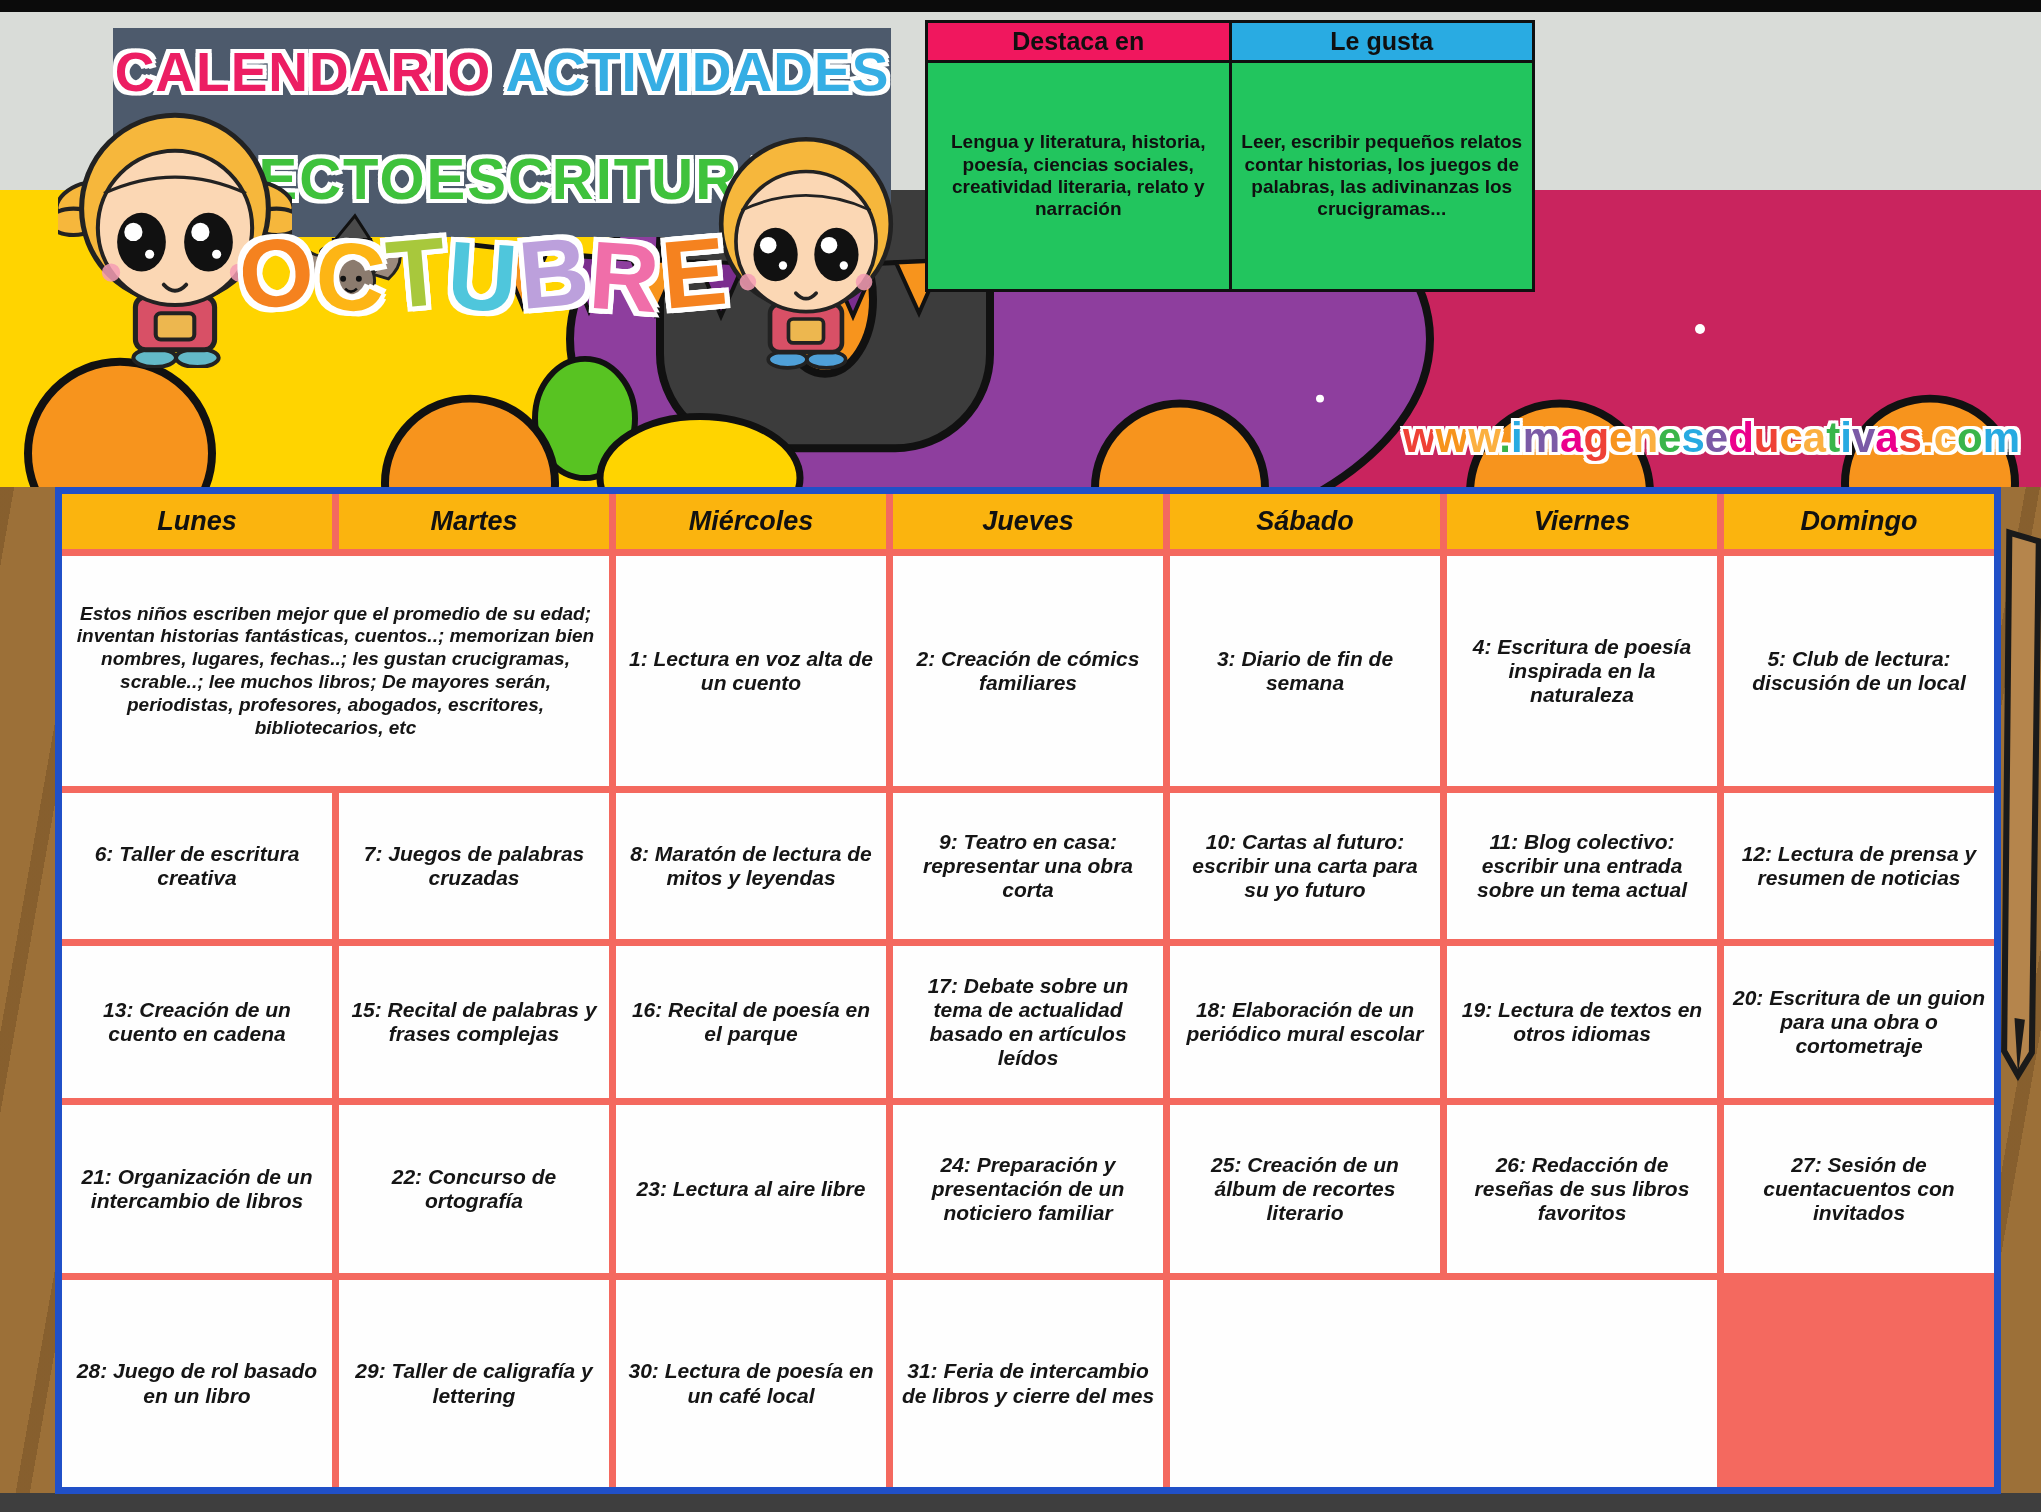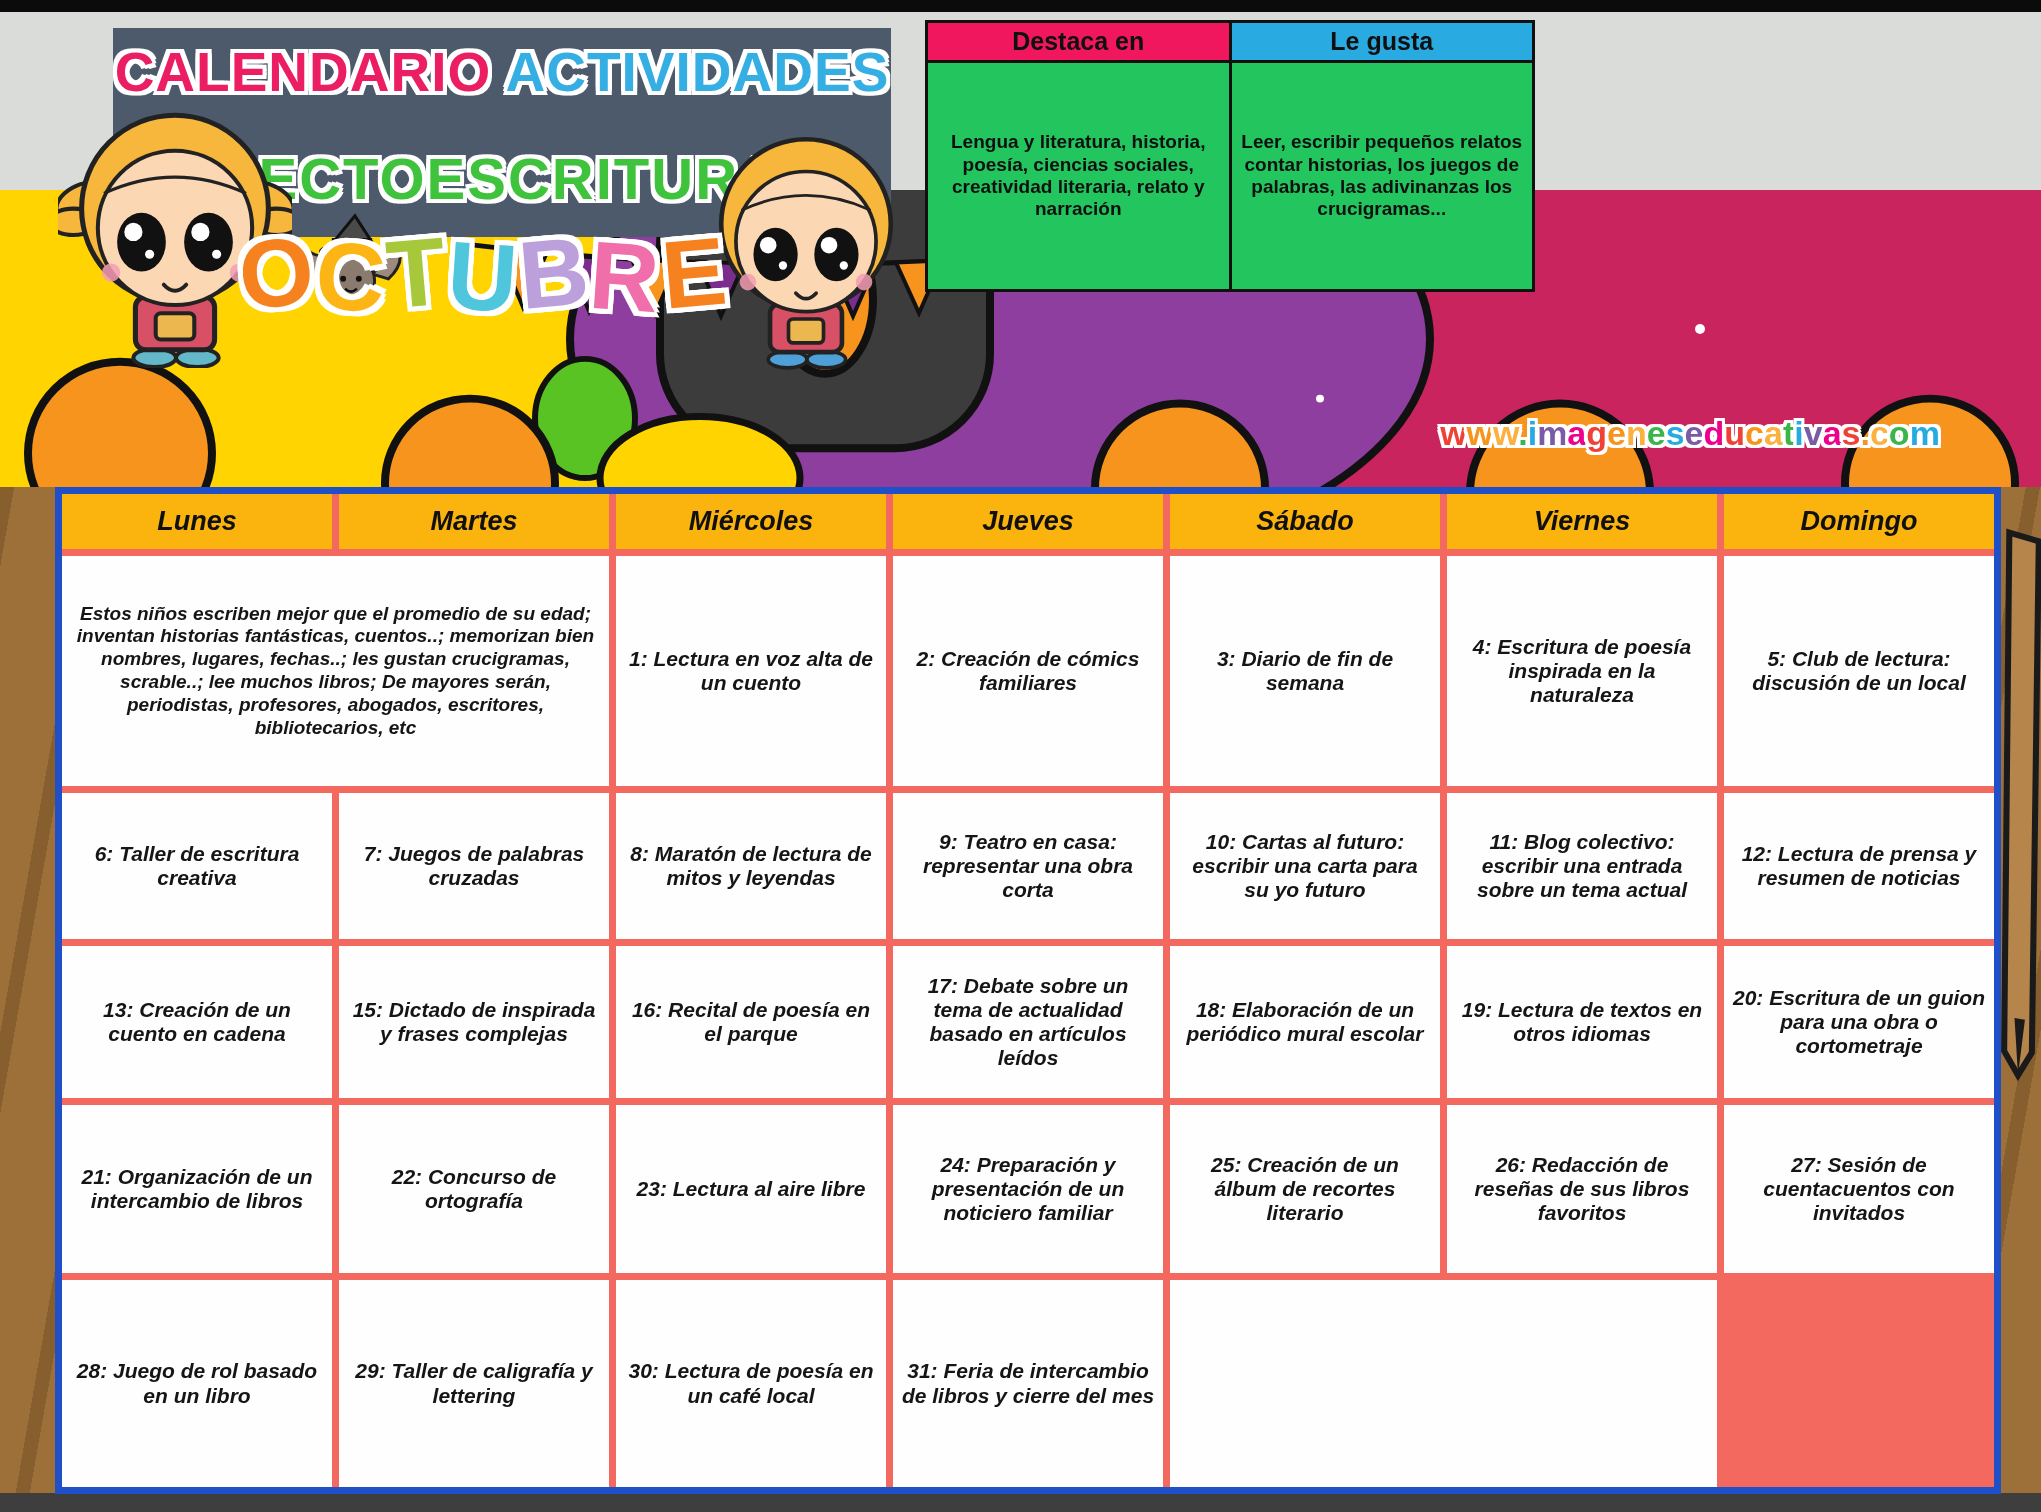--- a/index.html
+++ b/index.html
@@ -46,22 +46,22 @@
   .info-box:first-child{margin-left:0;}
   .info-header{height:37px;display:flex;align-items:center;justify-content:center;
                font-size:25px;font-weight:bold;color:#101010;border-bottom:3px solid #101010;}
   .ib-pink{background:#F0175E;}
   .ib-blue{background:#29ABE2;}
   .ib-green{background:#25C125;}
   .info-body{flex:1;display:flex;align-items:center;justify-content:center;text-align:center;
              font-size:19px;font-weight:bold;line-height:1.18;color:#101010;padding:6px 5px;}
 
   
-  .website{position:absolute;left:1360px;top:414px;width:660px;z-index:6;text-align:center;
-           font-size:34px;font-weight:bold;white-space:nowrap;
+  .website{position:absolute;left:1360px;top:414px;width:660px;z-index:6;text-align:right;
+           font-size:42px;font-weight:bold;white-space:nowrap;
            text-shadow:-3px -3px 0 #fff,3px -3px 0 #fff,-3px 3px 0 #fff,3px 3px 0 #fff,
            -3px 0 0 #fff,3px 0 0 #fff,0 -3px 0 #fff,0 3px 0 #fff;}
 
   
   .calendar{position:absolute;left:55px;top:487px;width:1932px;height:993px;z-index:7;
             border:7px solid #2050C8;background:#F4695F;font-style:italic;}
   .grid{display:grid;width:100%;height:100%;
         grid-template-columns:repeat(7,1fr);
         grid-template-rows:55px 230px 146px 152px 168px 1fr;
         gap:7px;}
@@ -217,21 +217,21 @@
 
       <div class="cell">6: Taller de escritura creativa</div>
       <div class="cell">7: Juegos de palabras cruzadas</div>
       <div class="cell">8: Maratón de lectura de mitos y leyendas</div>
       <div class="cell">9: Teatro en casa: representar una obra corta</div>
       <div class="cell">10: Cartas al futuro: escribir una carta para su yo futuro</div>
       <div class="cell">11: Blog colectivo: escribir una entrada sobre un tema actual</div>
       <div class="cell">12: Lectura de prensa y resumen de noticias</div>
 
       <div class="cell">13: Creación de un cuento en cadena</div>
-      <div class="cell">15: Dictado de inspirada y frases complejas</div>
+      <div class="cell">15: Recital de palabras y frases complejas</div>
       <div class="cell">16: Recital de poesía en el parque</div>
       <div class="cell">17: Debate sobre un tema de actualidad basado en artículos leídos</div>
       <div class="cell">18: Elaboración de un periódico mural escolar</div>
       <div class="cell">19: Lectura de textos en otros idiomas</div>
 
       <div class="cell">20: Escritura de un guion para una obra o cortometraje</div>
       <div class="cell">21: Organización de un intercambio de libros</div>
       <div class="cell">22: Concurso de ortografía</div>
       <div class="cell">23: Lectura al aire libre</div>
       <div class="cell">24: Preparación y presentación de un noticiero familiar</div>

